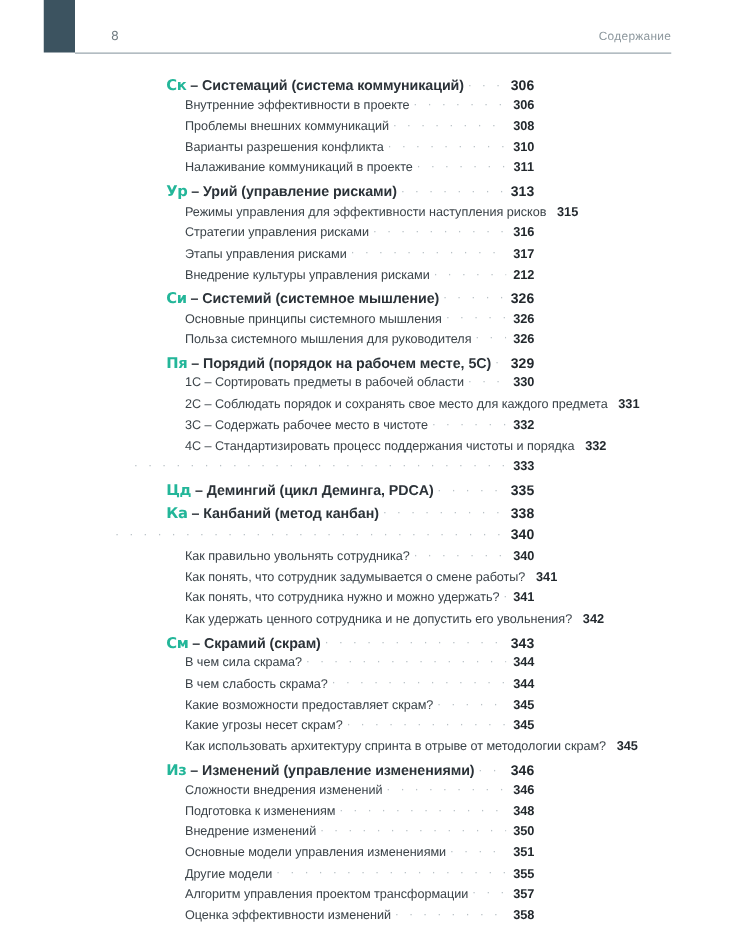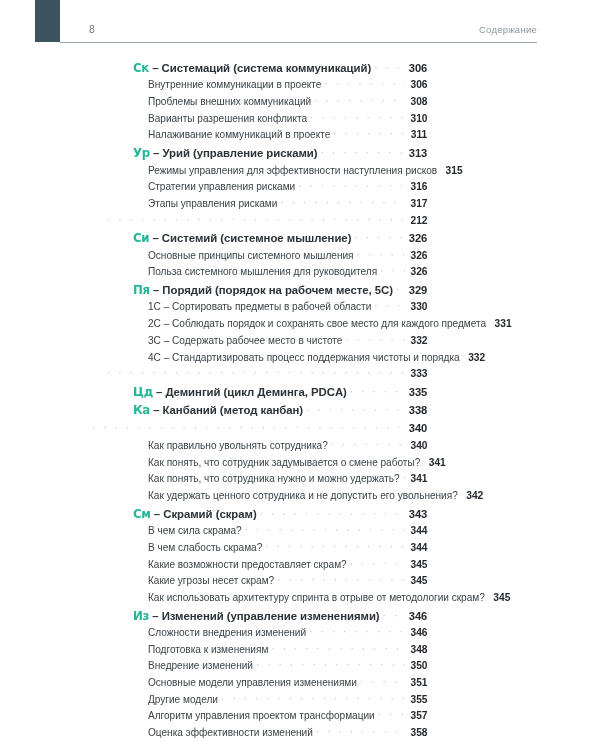--- a/index.html
+++ b/index.html
@@ -135,21 +135,21 @@
     <div class="head-title">Содержание</div>
   </div>
 
   <div class="toc">
       <div class="row level1">
         <span class="txt"><span class="key">Ск</span><span> – Системаций (система коммуникаций)</span></span>
         <span class="leader">· · · · · · · · · · · · · · · · · · · · · · · · · · · · · · · · · · · · · · · · · · · · · · · · · · · · · · · · · · · · · · · · · · · · · · · · · · · · · · · · · · · · · · · · · · </span>
         <span class="pg">306</span>
       </div>
       <div class="row level2">
-        <span class="txt">Внутренние коммуникации в проекте</span>
+        <span class="txt">Внутренние эффективности в проекте</span>
         <span class="leader">· · · · · · · · · · · · · · · · · · · · · · · · · · · · · · · · · · · · · · · · · · · · · · · · · · · · · · · · · · · · · · · · · · · · · · · · · · · · · · · · · · · · · · · · · · </span>
         <span class="pg">306</span>
       </div>
       <div class="row level2">
         <span class="txt">Проблемы внешних коммуникаций</span>
         <span class="leader">· · · · · · · · · · · · · · · · · · · · · · · · · · · · · · · · · · · · · · · · · · · · · · · · · · · · · · · · · · · · · · · · · · · · · · · · · · · · · · · · · · · · · · · · · · </span>
         <span class="pg">308</span>
       </div>
       <div class="row level2">
         <span class="txt">Варианты разрешения конфликта</span>
@@ -175,20 +175,21 @@
         <span class="txt">Стратегии управления рисками</span>
         <span class="leader">· · · · · · · · · · · · · · · · · · · · · · · · · · · · · · · · · · · · · · · · · · · · · · · · · · · · · · · · · · · · · · · · · · · · · · · · · · · · · · · · · · · · · · · · · · </span>
         <span class="pg">316</span>
       </div>
       <div class="row level2">
         <span class="txt">Этапы управления рисками</span>
         <span class="leader">· · · · · · · · · · · · · · · · · · · · · · · · · · · · · · · · · · · · · · · · · · · · · · · · · · · · · · · · · · · · · · · · · · · · · · · · · · · · · · · · · · · · · · · · · · </span>
         <span class="pg">317</span>
       </div>
       <div class="row level2">
+        <span class="txt">Внедрение культуры управления рисками</span>
         <span class="leader">· · · · · · · · · · · · · · · · · · · · · · · · · · · · · · · · · · · · · · · · · · · · · · · · · · · · · · · · · · · · · · · · · · · · · · · · · · · · · · · · · · · · · · · · · · </span>
         <span class="pg">212</span>
       </div>
       <div class="row level1">
         <span class="txt"><span class="key">Си</span><span> – Системий (системное мышление)</span></span>
         <span class="leader">· · · · · · · · · · · · · · · · · · · · · · · · · · · · · · · · · · · · · · · · · · · · · · · · · · · · · · · · · · · · · · · · · · · · · · · · · · · · · · · · · · · · · · · · · · </span>
         <span class="pg">326</span>
       </div>
       <div class="row level2">
         <span class="txt">Основные принципы системного мышления</span>

